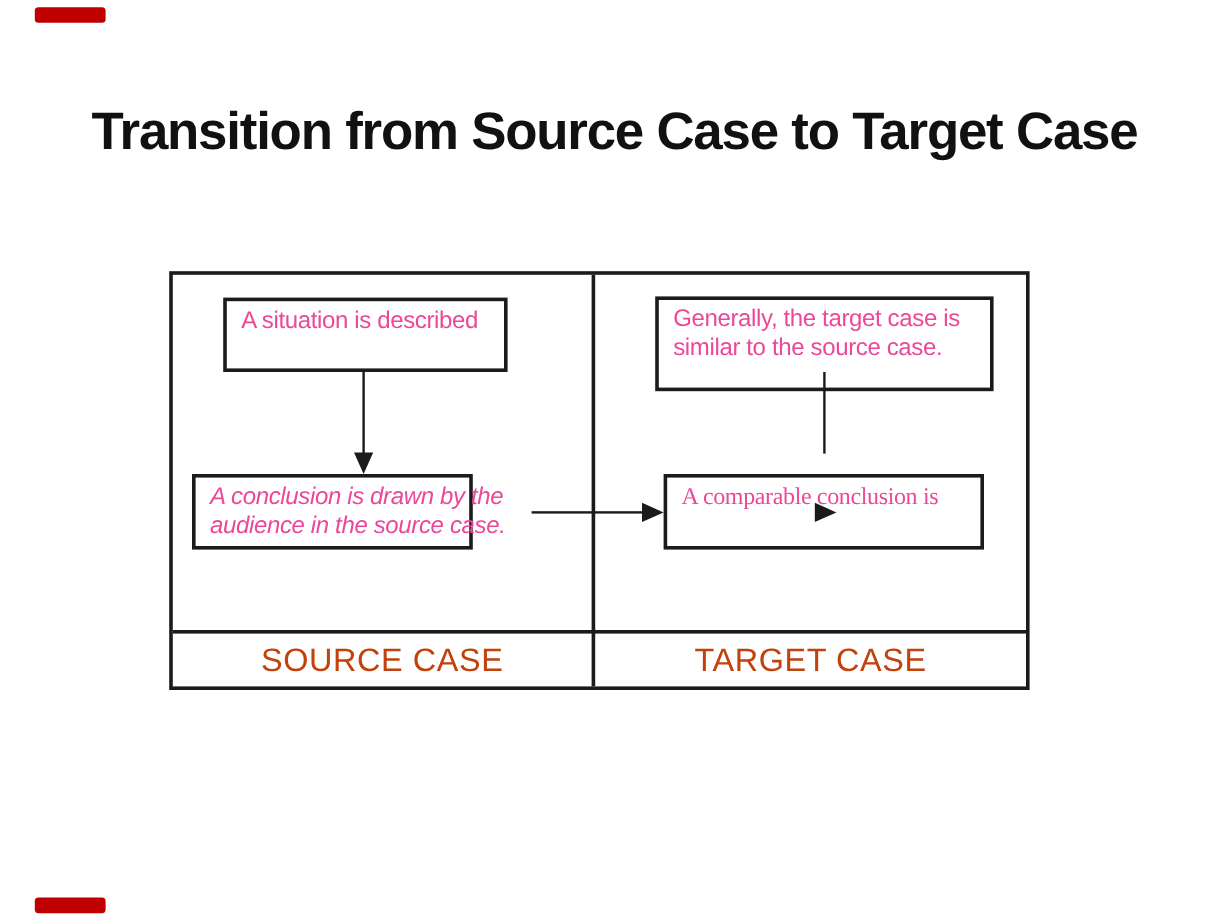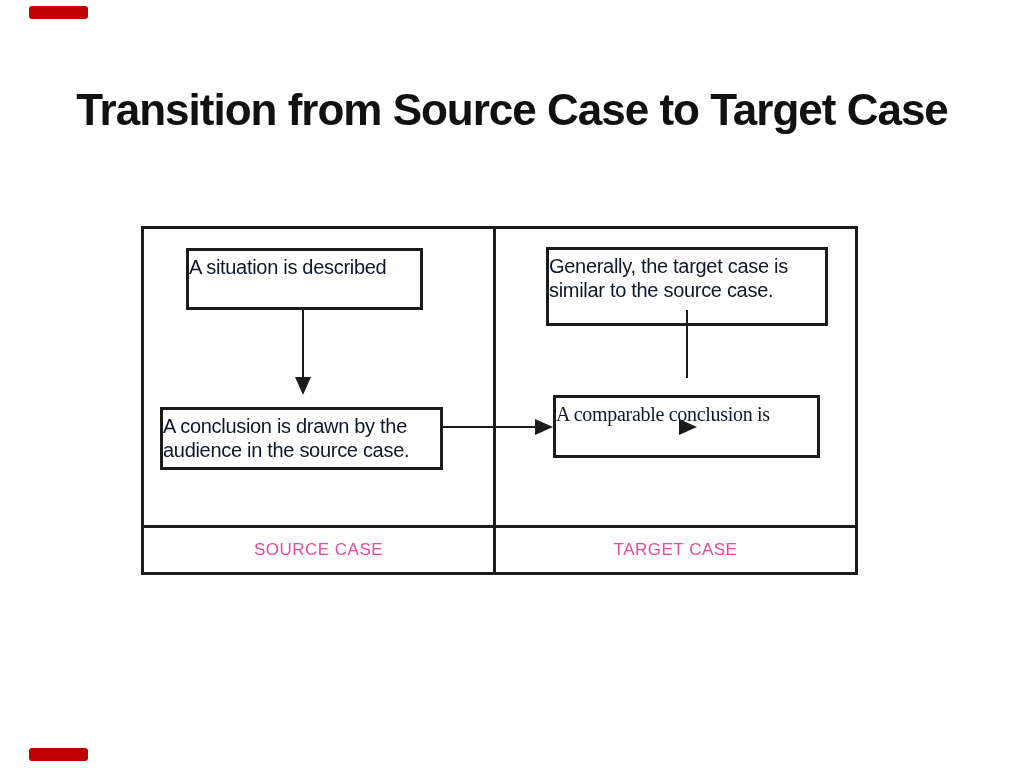--- a/index.html
+++ b/index.html
@@ -55,41 +55,41 @@
     position: absolute;
     left: 0; top: 296px;
     width: 711px; height: 3px;
     background: #1b1b1b;
   }
 
   .case-label {
     position: absolute;
     top: 299px; height: 44px;
     display: flex; align-items: center; justify-content: center;
-    font-size: 17px;
+    font-size: 27px;
     letter-spacing: 0.5px;
-    color: #ec4899;
+    color: #c2410c;
   }
   .case-label.src { left: 0;   width: 349px; }
   .case-label.tgt { left: 352px; width: 359px; border-radius: 18px; }
 
   .node {
     position: absolute;
     border: 3px solid #1b1b1b;
     background: #ffffff;
-    padding: 4px 7px 0 0;
+    padding: 4px 7px 0 12px;
     font-size: 20px;
     line-height: 24px;
     letter-spacing: -0.3px;
-    color: #0f172a;
+    color: #ec4899;
   }
   .node .line { white-space: nowrap; }
 
   .node.src-situation  { left: 42px;  top: 19px;  width: 237px; height: 62px; }
-  .node.src-conclusion { left: 16px;  top: 178px; width: 283px; height: 63px; }
+  .node.src-conclusion { left: 16px;  top: 166px; width: 234px; height: 63px; font-style: italic; }
   .node.tgt-similarity { left: 402px; top: 18px;  width: 282px; height: 79px; }
   .node.tgt-conclusion { left: 409px; top: 166px; width: 267px; height: 63px; font-family: Liberation Serif, serif; }
 
   
   .shaft { position: absolute; background: #1b1b1b; }
   .shaft.v { width: 2.5px; height: 68px; top: 81px; }
   .shaft.v.left  { left: 157.75px; }
   .shaft.v.right { left: 541.75px; }
   .shaft.h { height: 2.5px; width: 94px; top: 196.75px; left: 299px; }
 

